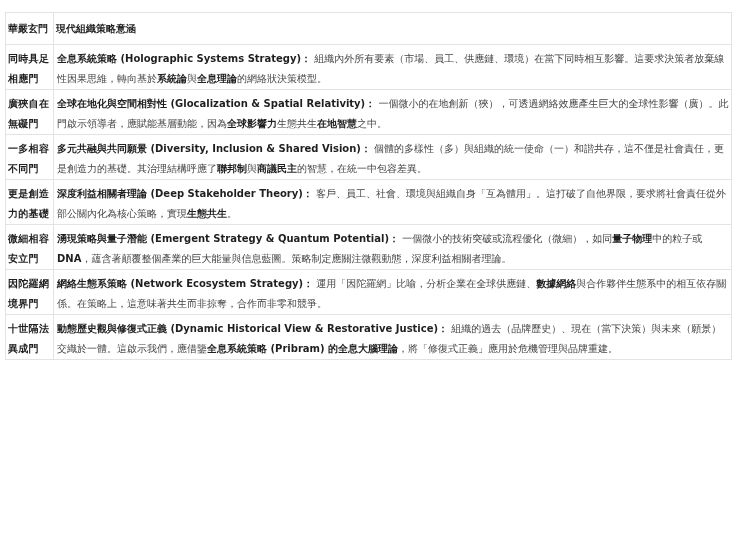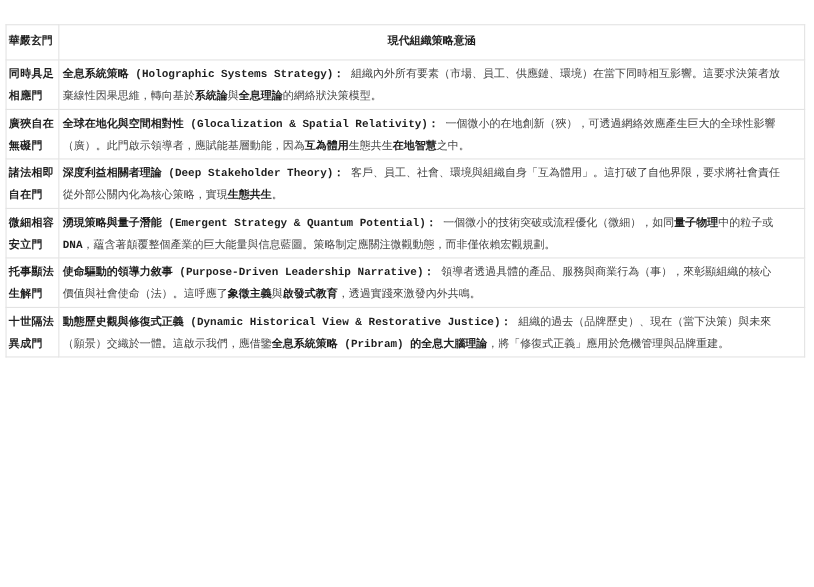--- a/index.html
+++ b/index.html
@@ -1,50 +1,50 @@
 <!DOCTYPE html>
 <html><head>
 <meta charset="utf-8">
 <style>
   html, body { margin: 0; padding: 0; background: #ffffff; }
   body {
     width: 740px; height: 534px; overflow: hidden;
     font-family: "DejaVu Sans", "Liberation Sans", sans-serif;
     color: #1f1f1f;
   }
-  .wrap { position: absolute; left: 5px; top: 22px; width: 620px; font-family: Liberation Mono, monospace; }
+  .wrap { position: absolute; left: 5px; top: 12px; width: 620px; }
   table.doc {
     border-collapse: collapse;
     width: 727px;
     table-layout: fixed;
     font-size: 10px;
     line-height: 20px;
   }
   table.doc th, table.doc td {
     border: 1px solid #e3e3e3;
     vertical-align: top;
     text-align: left;
   }
   table.doc th {
     font-weight: bold;
     color: #1f1f1f;
     height: 32px;
     padding: 6px 2px 0 2px;
     box-sizing: border-box;
   }
-  table.doc th.c2 { text-align: center; }
+  table.doc th.c2 { text-align: left; }
   col.c1 { width: 48px; }
   table.doc td.gate {
     font-weight: bold;
     color: #1f1f1f;
     padding: 4px 2px 0 2px;
     letter-spacing: 0.3px;
   }
   table.doc td.body {
-    padding: 4px 20px 0 3px;
+    padding: 4px 0 0 3px;
     color: #444444;
   }
   table.doc tr.row td { height: 43px; box-sizing: border-box; }
   .term { font-weight: bold; color: #1f1f1f; }
   .b { font-weight: bold; color: #1f1f1f; }
 </style>
 </head>
 <body>
 
 <div class="wrap">
@@ -60,33 +60,37 @@
       </tr>
     </thead>
     <tbody id="tbody">
 
     <tr class="row">
           <td class="gate">同時具足相應門</td>
           <td class="body"><span class="term">全息系統策略 (Holographic Systems Strategy)：</span><span> 組織內外所有要素（市場、員工、供應鏈、環境）在當下同時相互影響。這要求決策者放棄線性因果思維，轉向基於</span><span class="b">系統論</span><span>與</span><span class="b">全息理論</span><span>的網絡狀決策模型。</span></td>
         </tr>
         <tr class="row">
           <td class="gate">廣狹自在無礙門</td>
-          <td class="body"><span class="term">全球在地化與空間相對性 (Glocalization &amp; Spatial Relativity)：</span><span> 一個微小的在地創新（狹），可透過網絡效應產生巨大的全球性影響（廣）。此門啟示領導者，應賦能基層動能，因為</span><span class="b">互為體用</span><span>生態共生</span><span class="b">在地智慧</span><span>之中。</span></td>
+          <td class="body"><span class="term">全球在地化與空間相對性 (Glocalization &amp; Spatial Relativity)：</span><span> 一個微小的在地創新（狹），可透過網絡效應產生巨大的全球性影響（廣）。此門啟示領導者，應賦能基層動能，因為</span><span class="b">全球影響力</span><span>生態共生</span><span class="b">在地智慧</span><span>之中。</span></td>
         </tr>
         <tr class="row">
-          <td class="gate">諸法相即自在門</td>
+          <td class="gate">一多相容不同門</td>
+          <td class="body"><span class="term">多元共融與共同願景 (Diversity, Inclusion &amp; Shared Vision)：</span><span> 個體的多樣性（多）與組織的統一使命（一）和諧共存，這不僅是社會責任，更是創造力的基礎。其治理結構呼應了</span><span class="b">聯邦制</span><span>與</span><span class="b">商議民主</span><span>的智慧，在統一中包容差異。</span></td>
+        </tr>
+        <tr class="row">
+          <td class="gate">更是創造力的基礎</td>
           <td class="body"><span class="term">深度利益相關者理論 (Deep Stakeholder Theory)：</span><span> 客戶、員工、社會、環境與組織自身「互為體用」。這打破了自他界限，要求將社會責任從外部公關內化為核心策略，實現</span><span class="b">生態共生</span><span>。</span></td>
         </tr>
         <tr class="row">
           <td class="gate">微細相容安立門</td>
-          <td class="body"><span class="term">湧現策略與量子潛能 (Emergent Strategy &amp; Quantum Potential)：</span><span> 一個微小的技術突破或流程優化（微細），如同</span><span class="b">量子物理</span><span>中的粒子或</span><span class="b">DNA</span><span>，蘊含著顛覆整個產業的巨大能量與信息藍圖。策略制定應關注微觀動態，而非僅依賴宏觀規劃。</span></td>
+          <td class="body"><span class="term">湧現策略與量子潛能 (Emergent Strategy &amp; Quantum Potential)：</span><span> 一個微小的技術突破或流程優化（微細），如同</span><span class="b">量子物理</span><span>中的粒子或</span><span class="b">DNA</span><span>，蘊含著顛覆整個產業的巨大能量與信息藍圖。策略制定應關注微觀動態，深度利益相關者理論。</span></td>
         </tr>
         <tr class="row">
-          <td class="gate">托事顯法生解門</td>
-          <td class="body"><span class="term">使命驅動的領導力敘事 (Purpose-Driven Leadership Narrative)：</span><span> 領導者透過具體的產品、服務與商業行為（事），來彰顯組織的核心價值與社會使命（法）。這呼應了</span><span class="b">象徵主義</span><span>與</span><span class="b">啟發式教育</span><span>，透過實踐來激發內外共鳴。</span></td>
+          <td class="gate">因陀羅網境界門</td>
+          <td class="body"><span class="term">網絡生態系策略 (Network Ecosystem Strategy)：</span><span> 運用「因陀羅網」比喻，分析企業在全球供應鏈、</span><span class="b">數據網絡</span><span>與合作夥伴生態系中的相互依存關係。在策略上，這意味著共生而非掠奪，合作而非零和競爭。</span></td>
         </tr>
         <tr class="row">
           <td class="gate">十世隔法異成門</td>
           <td class="body"><span class="term">動態歷史觀與修復式正義 (Dynamic Historical View &amp; Restorative Justice)：</span><span> 組織的過去（品牌歷史）、現在（當下決策）與未來（願景）交織於一體。這啟示我們，應借鑒</span><span class="b">全息系統策略 (Pribram) 的全息大腦理論</span><span>，將「修復式正義」應用於危機管理與品牌重建。</span></td>
         </tr>
       </tbody>
   </table>
 </div>
 
 </body></html>

